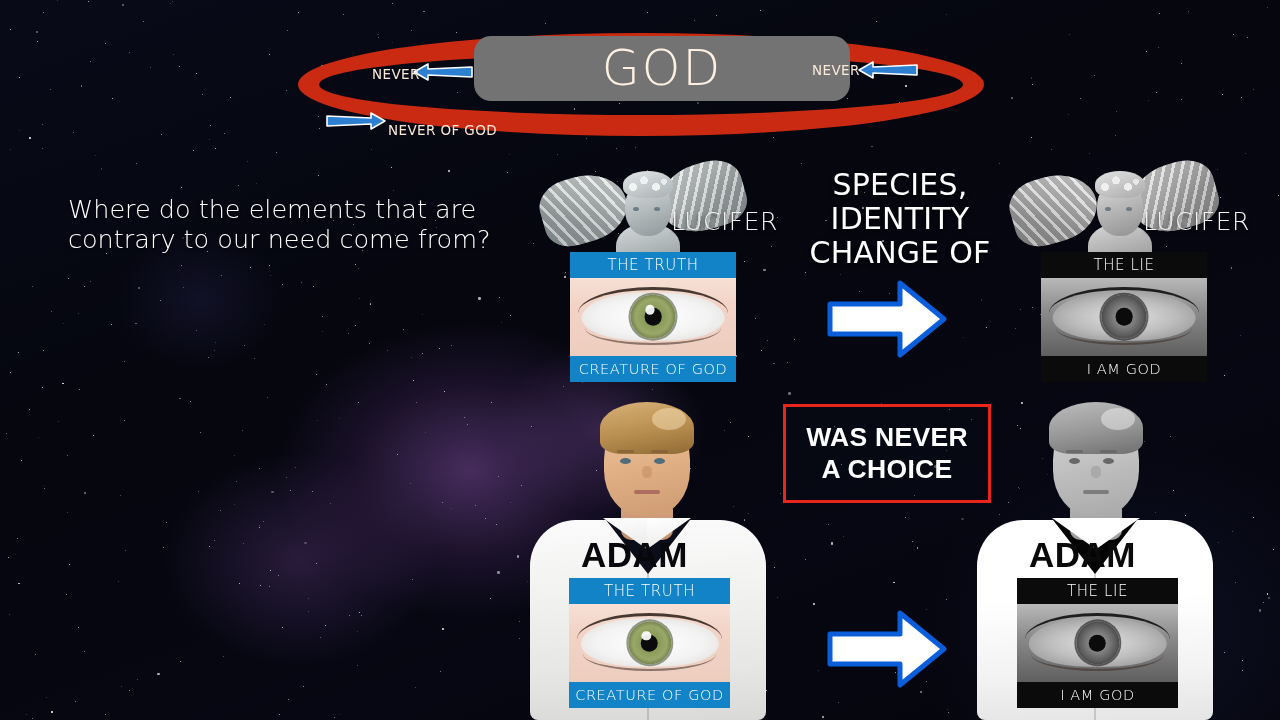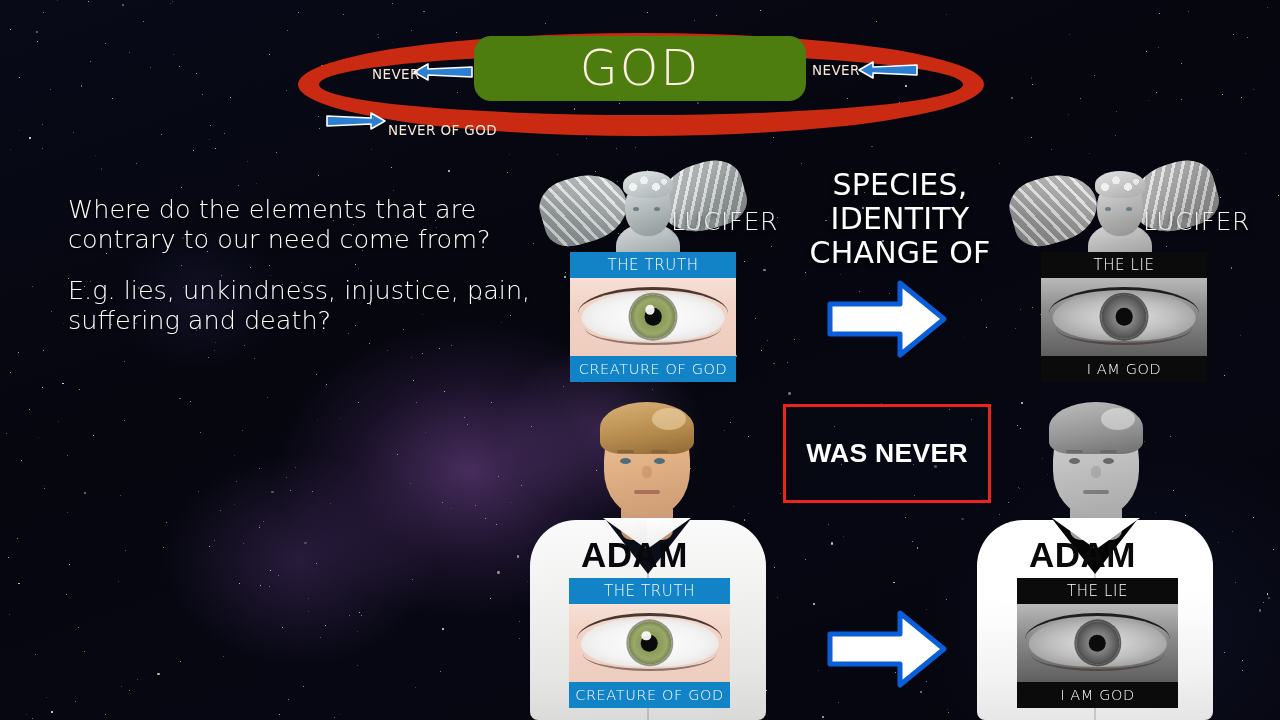--- a/index.html
+++ b/index.html
@@ -32,22 +32,22 @@
   
   .ring {
     position:absolute;
     left:298px; top:33px; width:686px; height:103px;
     border-radius:50%;
     border:21px solid #cb2a12;
     box-sizing:border-box;
   }
   .god-box {
     position:absolute;
-    left:474px; top:36px; width:332px; height:65px;
-    background:#4d7c0f;
+    left:474px; top:36px; width:376px; height:65px;
+    background:#737373;
     border-radius:17px;
     display:flex; align-items:center; justify-content:center;
   }
   .god-box span {
     color:#fdf0e2;
     font-size:49px;
     font-weight:300;
     letter-spacing:2px;
     line-height:1;
     font-family:"DejaVu Sans", sans-serif;
@@ -901,21 +901,20 @@
   </svg>
   <div class="ring-label lbl-fruit">NEVER</div>
 
   <svg class="ring-arrow" style="left:325px; top:110px;" width="62" height="22" viewBox="0 0 62 22">
     <path d="M60 11 L46 3 L46 8 L2 6 L2 16 L46 14 L46 19 Z" fill="#2d7fd1" stroke="#ffffff" stroke-width="1.6" stroke-linejoin="round"></path>
   </svg>
   <div class="ring-label lbl-word">NEVER OF GOD</div>
 
   <div class="left-text">
     <p>Where do the elements that are contrary to our need come from?</p>
-    <p>E.g. lies, unkindness, injustice, pain, suffering and death?</p>
   </div>
 
   <div class="figure" style="left:543px; top:152px; width:210px; height:225px;">
     <div class="angel" style="left:0; top:0; width:210px; height:130px;">
       <div class="wing l" style="left:-2px; top:24px;"></div>
       <div class="wing r" style="left:116px; top:12px;"></div>
       <div class="angel-body" style="left:73px; top:72px;"></div>
       <div class="angel-head" style="left:82px; top:28px;"></div>
       <div class="angel-hair" style="left:80px; top:19px;"></div>
       <div class="angel-eye" style="left:90px; top:55px;"></div>
@@ -1003,20 +1002,21 @@
         </div>
         <div class="lash"></div>
         <div class="lash2"></div>
       </div>
       <div class="band" style="height:26px; font-size:14.5px;">CREATURE OF GOD</div>
     </div>
   </div>
 
   <div class="choice-box">
     <div>WAS NEVER</div>
+    <div>A CHOICE</div>
   </div>
 
   <svg class="big-arrow" style="left:826px; top:608px;" width="123" height="82" viewBox="0 0 123 82">
     <path d="M4 26 L74 26 L74 5 L118 41 L74 77 L74 56 L4 56 Z" fill="#ffffff" stroke="#0b5ed9" stroke-width="5" stroke-linejoin="round"></path>
   </svg>
 
   <div class="figure clip" style="left:965px; top:392px; width:260px; height:328px;">
     <div class="person mono" style="left:0; top:0; width:260px; height:328px;">
       <div class="p-shirt" style="left:12px; top:128px;"></div>
       <div class="p-neck" style="left:105px; top:108px;"></div>

